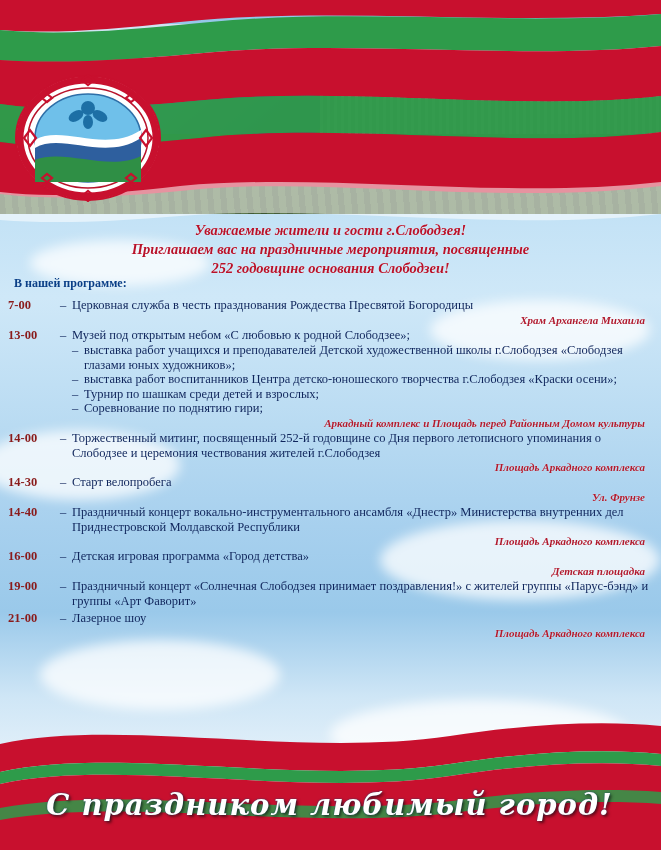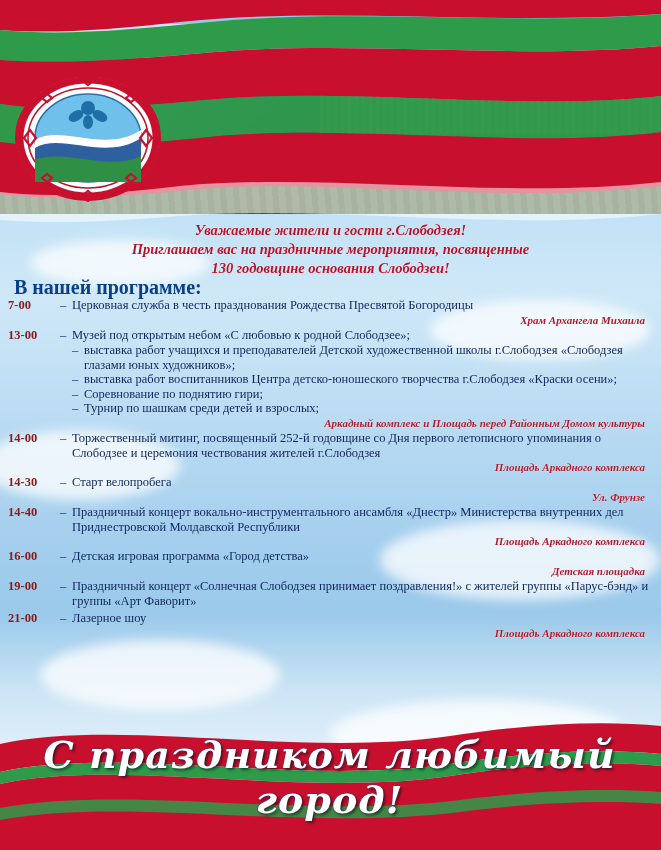--- a/index.html
+++ b/index.html
@@ -145,21 +145,21 @@
     margin-top: 16px;
   }
   .invite div { white-space: nowrap; }
 
   
   .program-title {
     position: absolute;
     top: 276px;
     left: 14px;
     font-weight: bold;
-    font-size: 20px;
+    font-size: 12px;
     color: #0b3f87;
     font-family: "Liberation Serif", serif;
   }
   .program {
     position: absolute;
     top: 298px;
     left: 6px;
     width: 649px;
     font-size: 12.5px;
     color: #10265c;
@@ -220,21 +220,21 @@
   
   .greeting {
     position: absolute;
     bottom: 28px;
     left: 0;
     width: 659px;
     text-align: center;
     font-family: "DejaVu Serif", serif;
     font-style: italic;
     font-weight: bold;
-    font-size: 38px;
+    font-size: 29px;
     color: #ffffff;
     text-shadow: 2px 2px 3px rgba(0,0,0,0.5), 0 0 2px #1b4a78;
     letter-spacing: 1px;
   }
 </style>
 </head>
 <body>
 
 <div class="poster">
 
@@ -292,21 +292,21 @@
       <path d="M112,24 l5,-4 5,4 -5,4 z"></path>
       <path d="M28,104 l5,-4 5,4 -5,4 z"></path>
       <path d="M112,104 l5,-4 5,4 -5,4 z"></path>
     </g>
   </svg>
 
 
   <div class="invite">
     <div>Уважаемые жители и гости г.Слободзея!</div>
     <div>Приглашаем вас на праздничные мероприятия, посвященные</div>
-    <div>130 годовщине основания Слободзеи!</div>
+    <div>252 годовщине основания Слободзеи!</div>
   </div>
 
   <div class="program-title">В нашей программе:</div>
 
   <div class="program">
 
     <div class="entry">
       <div class="entry-row">
         <div class="time">7-00</div>
         <div class="dash">–</div>
@@ -320,22 +320,22 @@
         <div class="time">13-00</div>
         <div class="dash">–</div>
         <div class="desc">Музей под открытым небом «С любовью к родной Слободзее»;</div>
       </div>
       <div class="entry-row">
         <div class="time"></div>
         <div class="dash"></div>
         <ul class="sub-list">
           <li>выставка работ учащихся и преподавателей Детской художественной школы  г.Слободзея «Слободзея глазами юных художников»;</li>
           <li>выставка работ воспитанников Центра детско-юношеского творчества г.Слободзея «Краски осени»;</li>
+          <li>Турнир по шашкам среди детей и взрослых;</li>
           <li>Соревнование по поднятию гири;</li>
-          <li>Турнир по шашкам среди детей и взрослых;</li>
         </ul>
       </div>
       <div class="place">Аркадный комплекс и Площадь перед Районным Домом культуры</div>
     </div>
 
     <div class="entry">
       <div class="entry-row">
         <div class="time">14-00</div>
         <div class="dash">–</div>
         <div class="desc">Торжественный митинг, посвященный 252-й годовщине со Дня первого летописного упоминания о Слободзее и церемония чествования жителей г.Слободзея</div>

